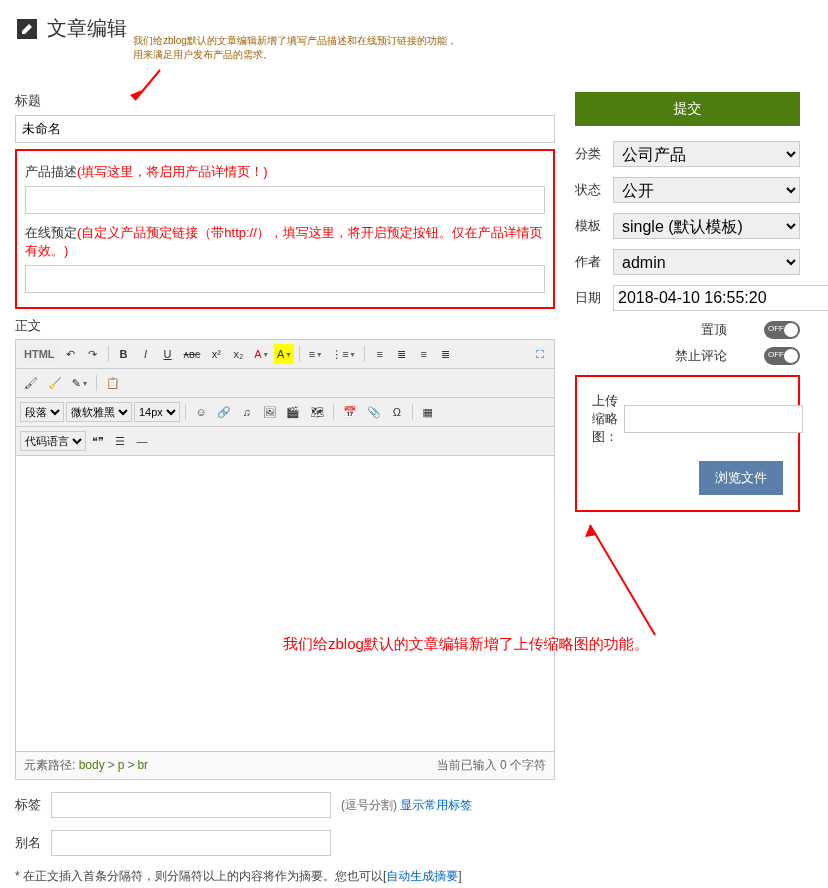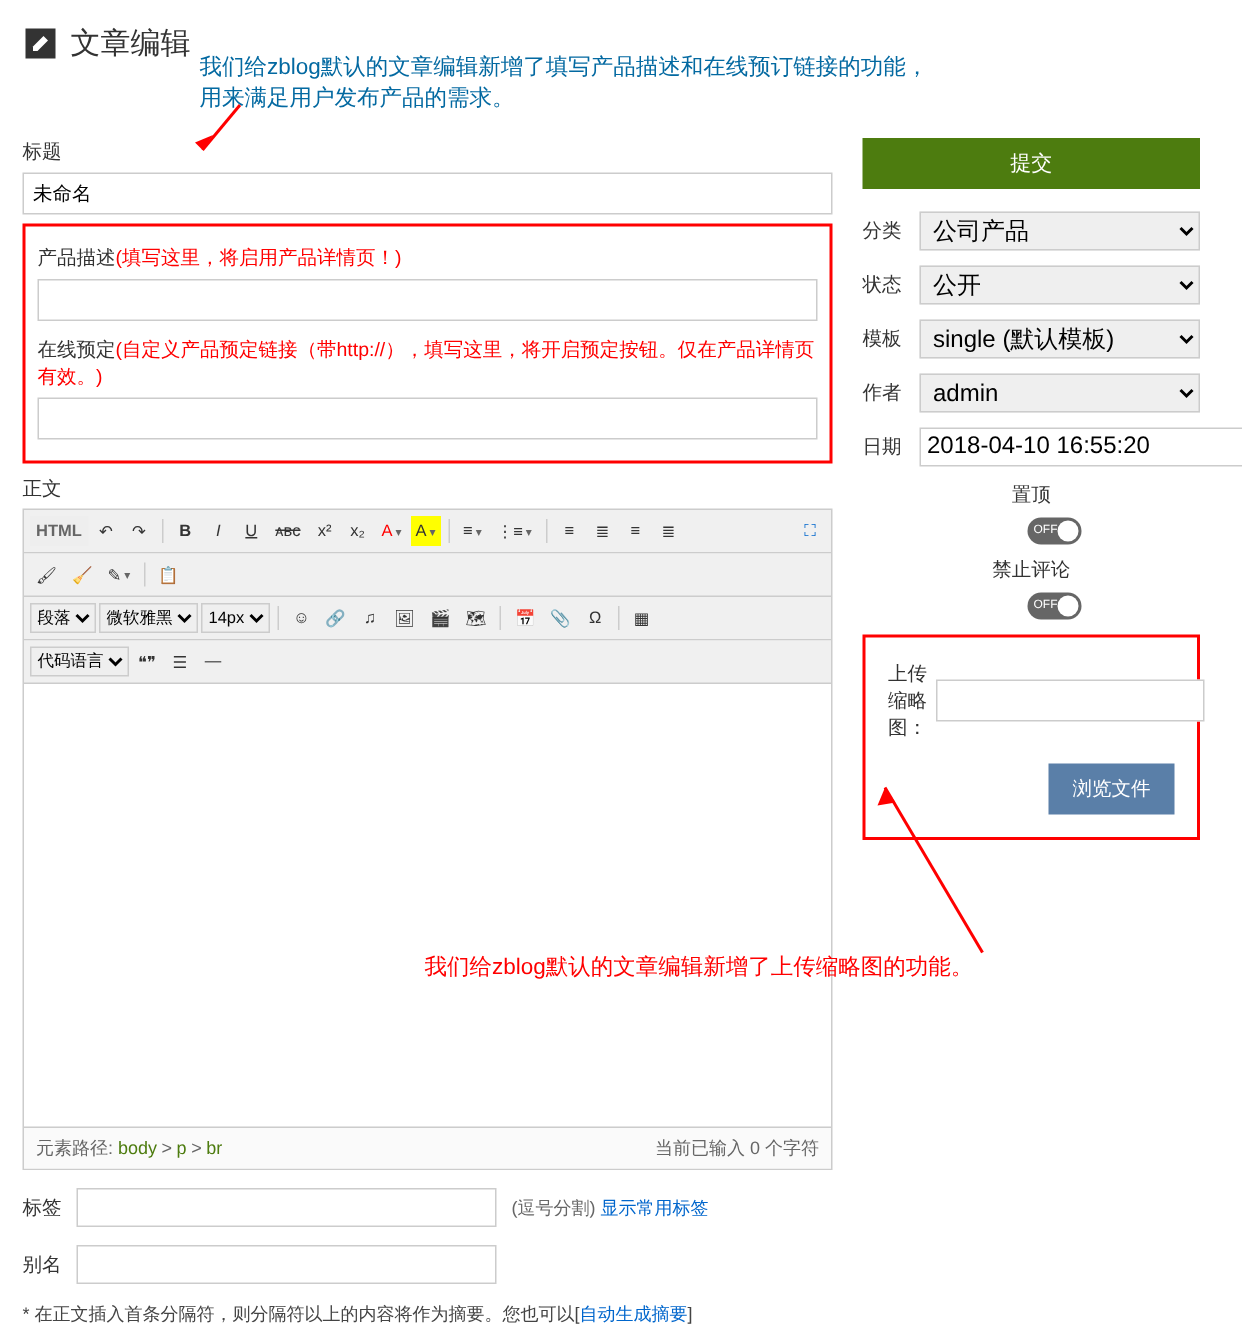--- a/index.html
+++ b/index.html
@@ -1,20 +1,20 @@
 <!DOCTYPE html>
 <html><head>
 <meta charset="utf-8">
 <style>
 * { box-sizing: border-box; margin: 0; padding: 0; }
 body { font-family: "Microsoft YaHei", Arial, sans-serif; font-size: 13px; color: #333; background: #fff; width: 828px; padding: 15px; }
 .page-header { display: flex; align-items: center; margin-bottom: 8px; }
 .page-header .icon { width: 24px; height: 24px; margin-right: 8px; }
 .page-header h1 { font-size: 20px; font-weight: normal; }
-.annotation-1 { color: #0369a1; font-size: 15px; position: absolute; left: 133px; top: 34px; line-height: 1.4; }
+.annotation-1 { color: #a16207; font-size: 10px; position: absolute; left: 133px; top: 34px; line-height: 1.4; }
 .annotation-2 { color: red; font-size: 15px; position: absolute; left: 283px; top: 635px; }
 .arrow { position: absolute; pointer-events: none; }
 .arrow svg { overflow: visible; }
 .main-layout { display: flex; gap: 20px; margin-top: 50px; position: relative; }
 .left-col { width: 540px; }
 .right-col { width: 225px; }
 .field-label { font-size: 13px; margin-bottom: 5px; display: block; }
 .red-hint { color: red; }
 .text-input { width: 100%; height: 28px; border: 1px solid #ccc; padding: 0 6px; font-size: 13px; }
 .red-box { border: 2px solid red; padding: 8px; margin-top: 6px; margin-bottom: 6px; }
@@ -32,21 +32,21 @@
 .editor-body { height: 295px; background: #fff; }
 .editor-footer { border-top: 1px solid #ccc; padding: 5px 8px; display: flex; justify-content: space-between; font-size: 12px; color: #666; background: #fafafa; }
 .editor-footer a { color: #4d7c0f; }
 .path-sep { margin: 0 3px; }
 
 
 .submit-btn { width: 100%; height: 34px; background: #4d7c0f; color: #fff; border: none; font-size: 14px; cursor: pointer; margin-bottom: 15px; }
 .side-row { display: flex; align-items: center; margin-bottom: 10px; gap: 8px; }
 .side-row label { width: 30px; font-size: 13px; flex-shrink: 0; }
 .side-row select, .side-row input { flex: 1; height: 26px; border: 1px solid #ccc; padding: 0 4px; font-size: 16px; }
-.toggle-row { display: flex; justify-content: flex-end; align-items: center; gap: 6px; margin-bottom: 8px; font-size: 13px; flex-direction: column; }
+.toggle-row { display: flex; justify-content: flex-end; align-items: center; gap: 6px; margin-bottom: 8px; font-size: 13px; }
 .toggle { width: 36px; height: 18px; background: #666; border-radius: 9px; position: relative; display: inline-block; margin-left: 31px; }
 .toggle::after { content: ""; width: 14px; height: 14px; background: #fff; border-radius: 50%; position: absolute; top: 2px; right: 2px; }
 .toggle-label { font-size: 8px; color: #fff; position: absolute; left: 4px; top: 3px; }
 .thumb-box { border: 2px solid red; padding: 15px; margin-top: 10px; }
 .thumb-row { display: flex; align-items: center; gap: 6px; margin-bottom: 15px; }
 .thumb-row input { flex: 1; height: 28px; border: 1px solid #ccc; }
 .browse-btn { float: right; background: #5a7fa8; color: #fff; border: none; padding: 8px 16px; font-size: 13px; cursor: pointer; }
 .thumb-box::after { content: ""; display: block; clear: both; }
 
 

